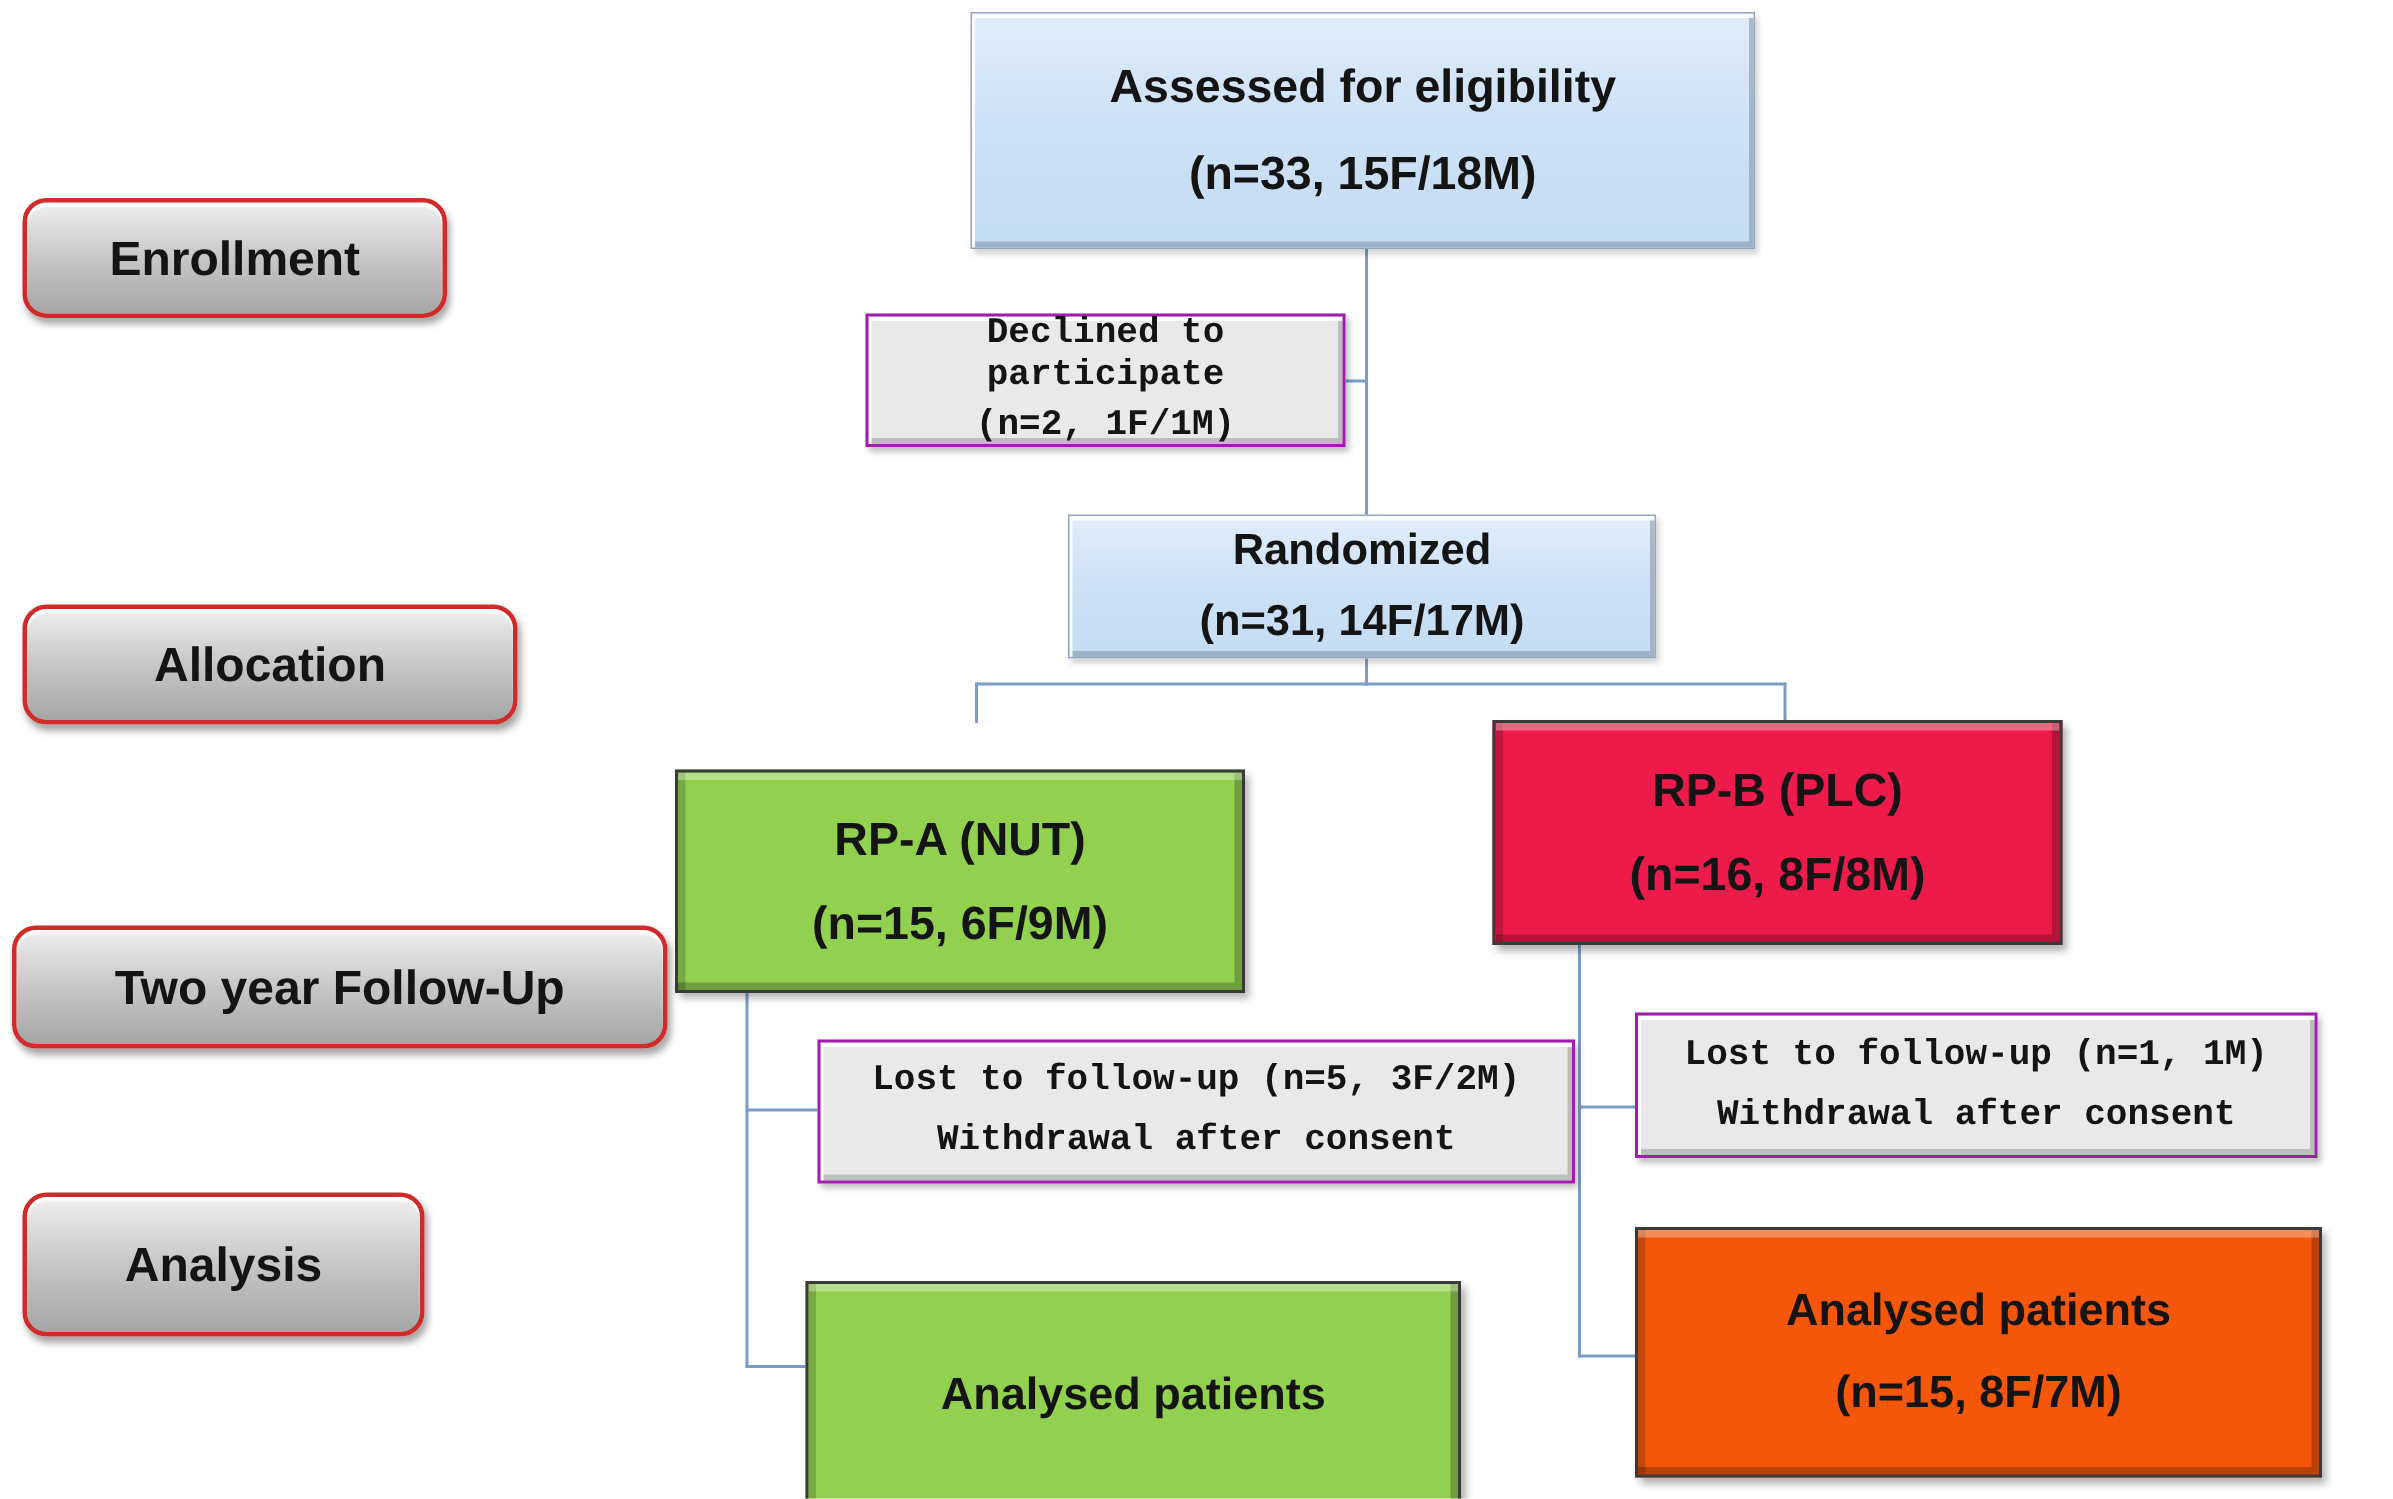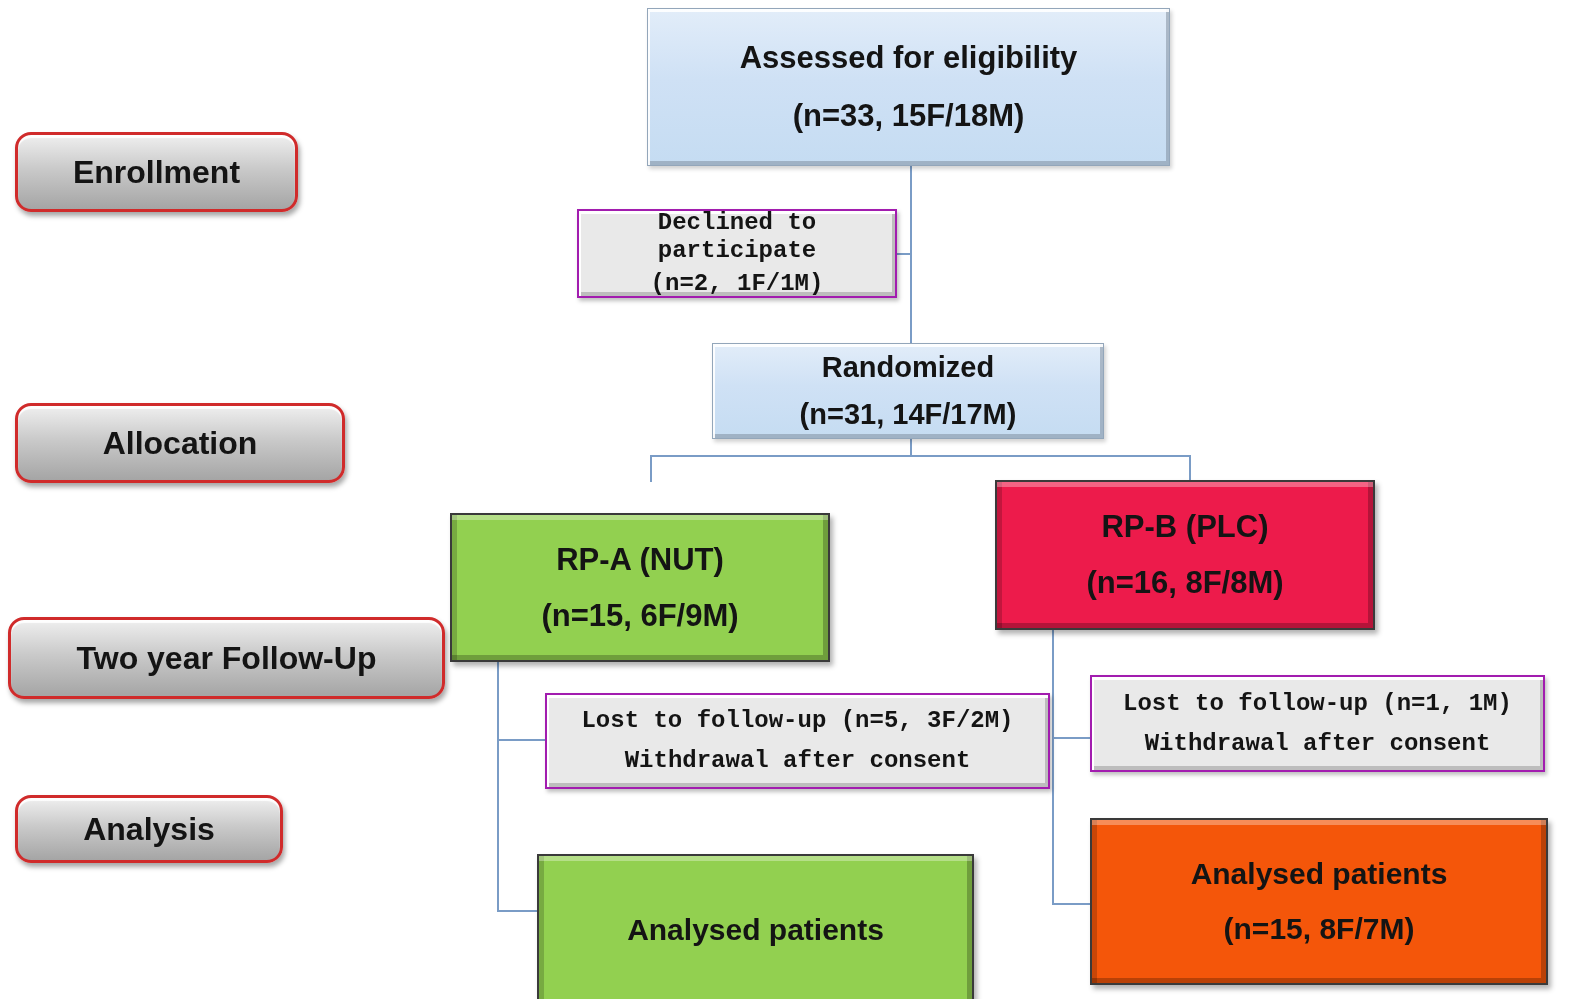--- a/index.html
+++ b/index.html
@@ -52,21 +52,21 @@
     box-shadow:inset 0 3px 1px rgba(255,255,255,.9), 2px 4px 5px rgba(0,0,0,.35);
   }
 
   
   .conn{position:absolute;background:var(--connector);}
 
   
   #lbl-enrollment{left:15px;top:132px;width:283px;height:80px;}
   #lbl-allocation{left:15px;top:403px;width:330px;height:80px;}
   #lbl-followup{left:8px;top:617px;width:437px;height:82px;}
-  #lbl-analysis{left:15px;top:795px;width:268px;height:68px;}
+  #lbl-analysis{left:15px;top:795px;width:268px;height:96px;}
 
   #assessed{left:647px;top:8px;width:523px;height:158px;font-size:31px;gap:22px;}
   #declined{left:577px;top:209px;width:320px;height:89px;font-size:24px;gap:6px;}
   #randomized{left:712px;top:343px;width:392px;height:96px;font-size:29px;gap:14px;}
   #rpa{left:450px;top:481px;width:380px;height:149px;font-size:31px;gap:20px;}
   #rpb{left:995px;top:480px;width:380px;height:150px;font-size:31px;gap:20px;}
   #lost-a{left:545px;top:673px;width:505px;height:96px;font-size:24px;gap:12px;margin-top:20px;}
   #lost-b{left:1090px;top:675px;width:455px;height:97px;font-size:24px;gap:12px;}
   #analysed-a{left:537px;top:822px;width:437px;height:153px;font-size:30px;gap:20px;}
   #analysed-b{left:1090px;top:818px;width:458px;height:167px;font-size:30px;gap:20px;}

